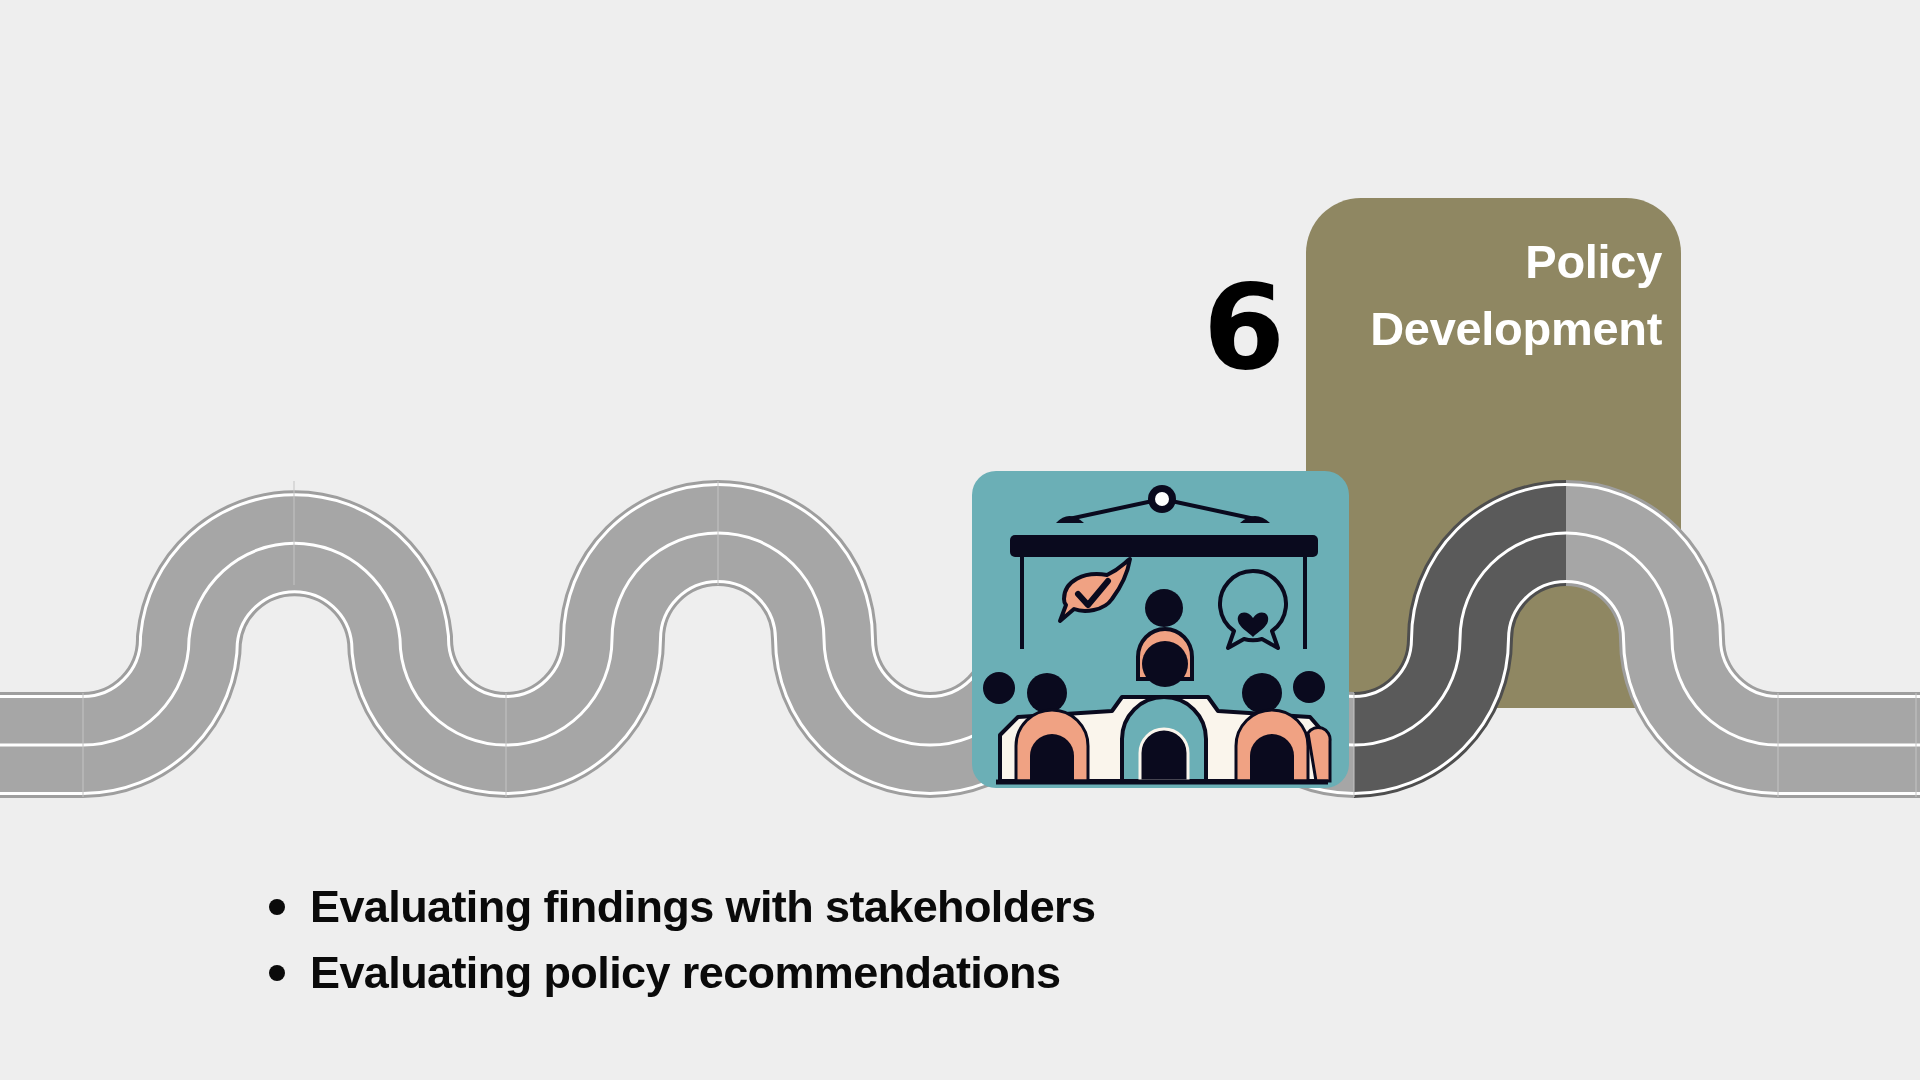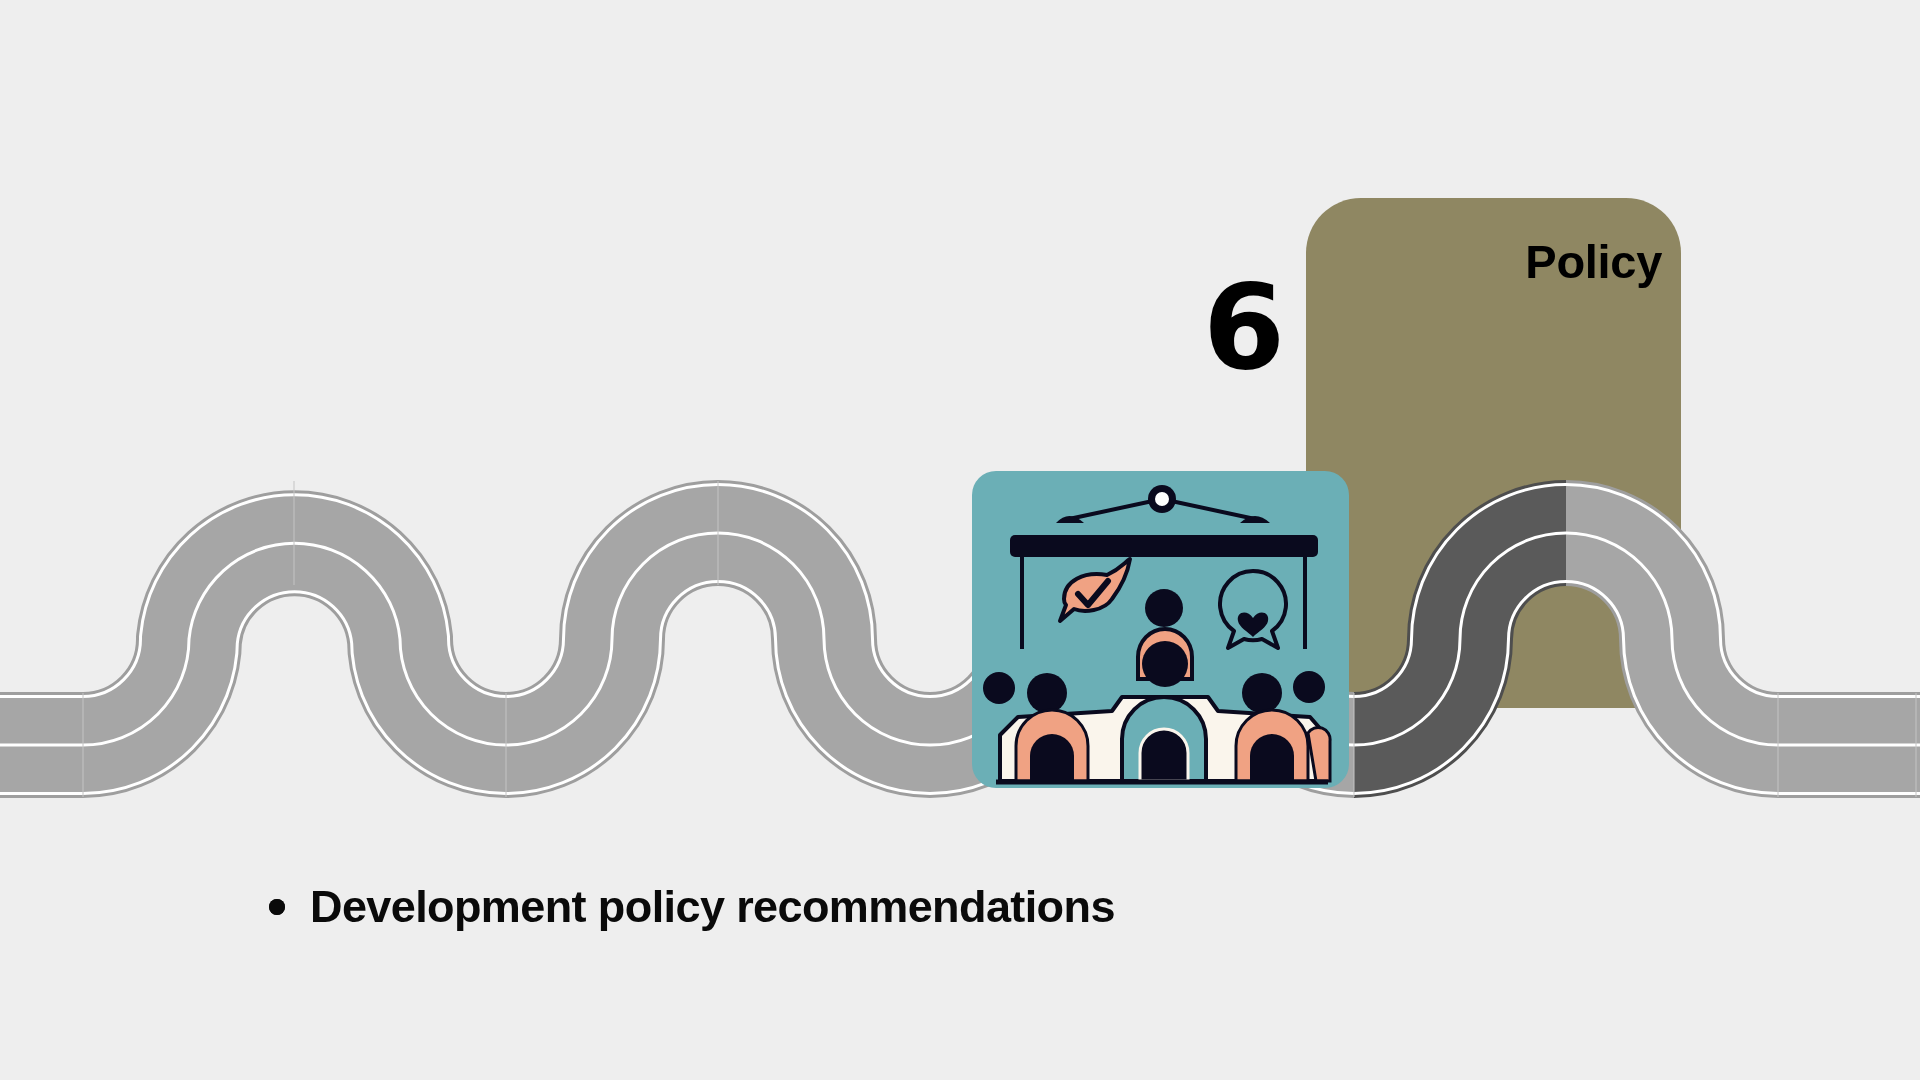--- a/index.html
+++ b/index.html
@@ -9,21 +9,21 @@
     position: relative;
     font-family: "Liberation Sans", "DejaVu Sans", sans-serif;
   }
   .stage { position: absolute; left: 0; top: 0; width: 1920px; height: 1080px; }
   .olive-box {
     position: absolute; left: 1306px; top: 198px; width: 375px; height: 510px;
     background: #8F8762; border-radius: 55px 55px 30px 30px;
   }
   .olive-title {
     position: absolute; right: 19px; top: 30px;
-    text-align: right; color: #000000; font-weight: 700;
+    text-align: right; color: #ffffff; font-weight: 700;
     font-size: 47px; line-height: 67px; letter-spacing: -0.3px;
   }
   .olive-title span { display: block; }
   svg.road { position: absolute; left: 0; top: 0; }
   .step-number {
     position: absolute; left: 1203px; top: 268px;
     font-size: 118px; font-weight: 900; color: #000000;
     font-family: "DejaVu Sans", sans-serif; line-height: 1;
     letter-spacing: -4px;
   }
@@ -47,20 +47,21 @@
   }
 </style>
 </head>
 <body>
 
 <div class="stage">
 
   <div class="olive-box">
     <div class="olive-title">
       <span>Policy</span>
+      <span>Development</span>
     </div>
   </div>
 
   <svg class="road" width="1920" height="1080" viewBox="0 0 1920 1080">
     <defs>
       <path id="roadLightA" d="M0,745 L83,745 A106,106 0 0 0 189,639 A106,106 0 0 1 400,639 A106,106 0 0 0 612,639 A106,106 0 0 1 824,639 A106,106 0 0 0 1036,639 A106,106 0 0 1 1248,639 A106,106 0 0 0 1354,745"></path>
       <path id="roadDark" d="M1354,745 A106,106 0 0 0 1460,639 A106,106 0 0 1 1566,533"></path>
       <path id="roadLightB" d="M1566,533 A106,106 0 0 1 1672,639 A106,106 0 0 0 1778,745 L1920,745"></path>
     </defs>
     <g fill="none" stroke-linecap="butt">
@@ -140,20 +141,21 @@
       <path d="M278,310 L278,285 A22,22 0 0 1 322,285 L322,310 Z" fill="#0A0A1E"></path>
       <path d="M336,262 A12,12 0 0 1 358,270 L358,310 L344,310 Z" fill="#F0A283" stroke="#0A0A1E" stroke-width="3"></path>
 
       <line x1="24" y1="311" x2="356" y2="311" stroke="#0A0A1E" stroke-width="5"></line>
     </svg>
   </div>
 
   <ul class="bullets">
     <li>
       <span class="dot"></span>
+      <span>Evaluating findings with stakeholders</span>
     </li>
     <li>
       <span class="dot"></span>
-      <span>Development policy recommendations</span>
+      <span>Evaluating policy recommendations</span>
     </li>
   </ul>
 
 </div>
 
 </body></html>

